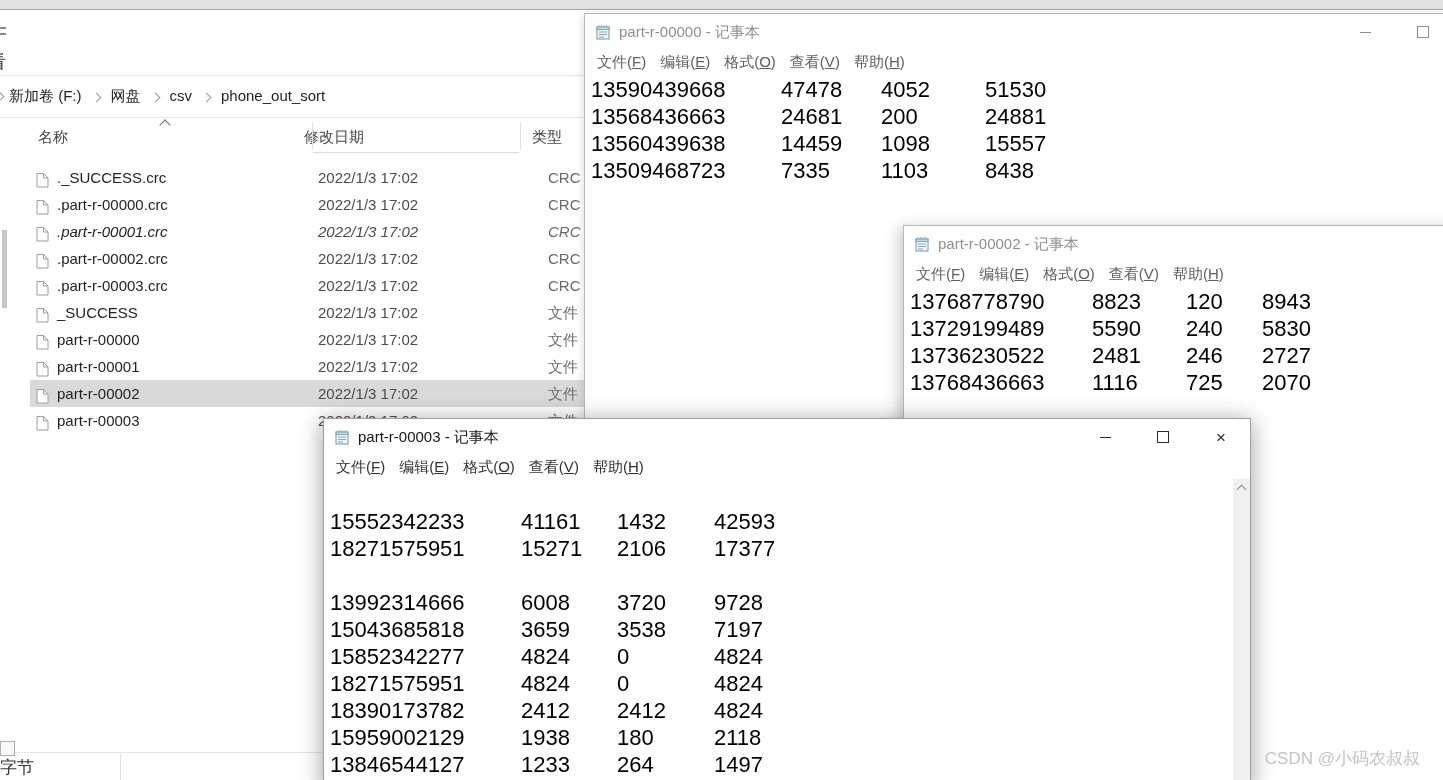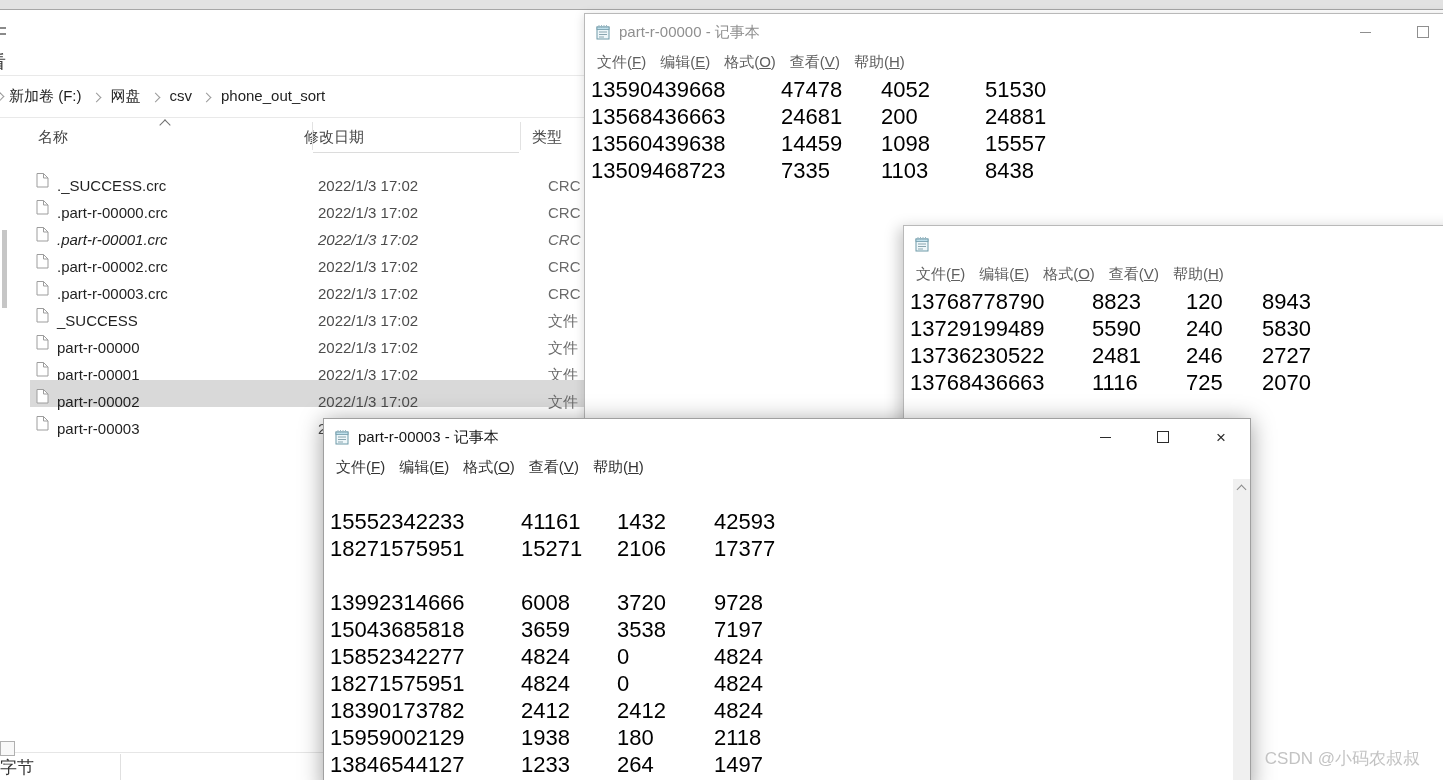--- a/index.html
+++ b/index.html
@@ -21,21 +21,21 @@
   .crumb-lead{margin-left:-4px;margin-right:4px;}
   .hdr-label{position:absolute;top:128px;font-size:15px;color:#454545;}
   .hdr-name{left:38px;} .hdr-date{left:304px;} .hdr-type{left:532px;}
   .hdr-sep{position:absolute;top:122px;height:28px;width:1px;background:#e2e2e2;}
   .hdr-sep1{left:312px;} .hdr-sep2{left:520px;}
   .hdr-underline{position:absolute;left:313px;top:152px;width:206px;height:1px;background:#dcdcdc;}
   .sort-chev{position:absolute;left:161px;top:121px;width:7px;height:7px;border-right:1.5px solid #6f6f6f;border-bottom:1.5px solid #6f6f6f;transform:rotate(-135deg);}
   #file-rows{position:absolute;left:0;top:164px;width:100%;}
   .frow{position:absolute;left:30px;width:568px;height:27px;line-height:27px;font-size:15px;}
   .frow.sel{background:#d9d9d9;}
-  .fcell{position:absolute;top:8px;white-space:nowrap;}
+  .fcell{position:absolute;top:0;white-space:nowrap;}
   .fc-name{left:27px;color:#1f1f1f;}
   .fc-date{left:288px;color:#4c4c4c;}
   .fc-type{left:518px;color:#6a6a6a;}
   .ficon{position:absolute;left:6px;top:5px;width:13px;height:16px;}
   .nav-scroll-frag{position:absolute;left:2px;top:230px;width:5px;height:78px;background:#c6c6c6;}
   .status-line{position:absolute;left:0;top:752px;width:584px;height:1px;background:#e6e6e6;}
   .status-box{position:absolute;left:0;top:741px;width:13px;height:13px;border:1px solid #b0b0b0;background:#f8f8f8;}
   .status-text{position:absolute;left:0;top:756px;font-size:17px;color:#333;}
   .status-vline{position:absolute;left:120px;top:754px;width:1px;height:26px;background:#e0e0e0;}
   
@@ -264,20 +264,21 @@
               <line x1="6.5" y1="1" x2="6.5" y2="4"></line>
               <line x1="9" y1="1" x2="9" y2="4"></line>
               <line x1="11.5" y1="1" x2="11.5" y2="4"></line>
             </g>
             <g stroke="#8aa6b0" stroke-width="1">
               <line x1="4" y1="8" x2="12" y2="8"></line>
               <line x1="4" y1="10.5" x2="12" y2="10.5"></line>
               <line x1="4" y1="13" x2="9" y2="13"></line>
             </g>
           </svg></span>
+      <span class="np-title">part-r-00002 - 记事本</span>
       <span class="np-btns"></span>
     </div>
     <div class="np-menubar"><span class="np-mi"><span>文件(</span><span class="mkey">F</span><span>)</span></span><span class="np-mi"><span>编辑(</span><span class="mkey">E</span><span>)</span></span><span class="np-mi"><span>格式(</span><span class="mkey">O</span><span>)</span></span><span class="np-mi"><span>查看(</span><span class="mkey">V</span><span>)</span></span><span class="np-mi"><span>帮助(</span><span class="mkey">H</span><span>)</span></span></div>
     <div class="np-body">
         <div class="np-row" style="top: 2px;">
           <span class="np-cell c0">13768778790</span>
           <span class="np-cell c1">8823</span>
           <span class="np-cell c2">120</span>
           <span class="np-cell c3">8943</span>
         </div>

